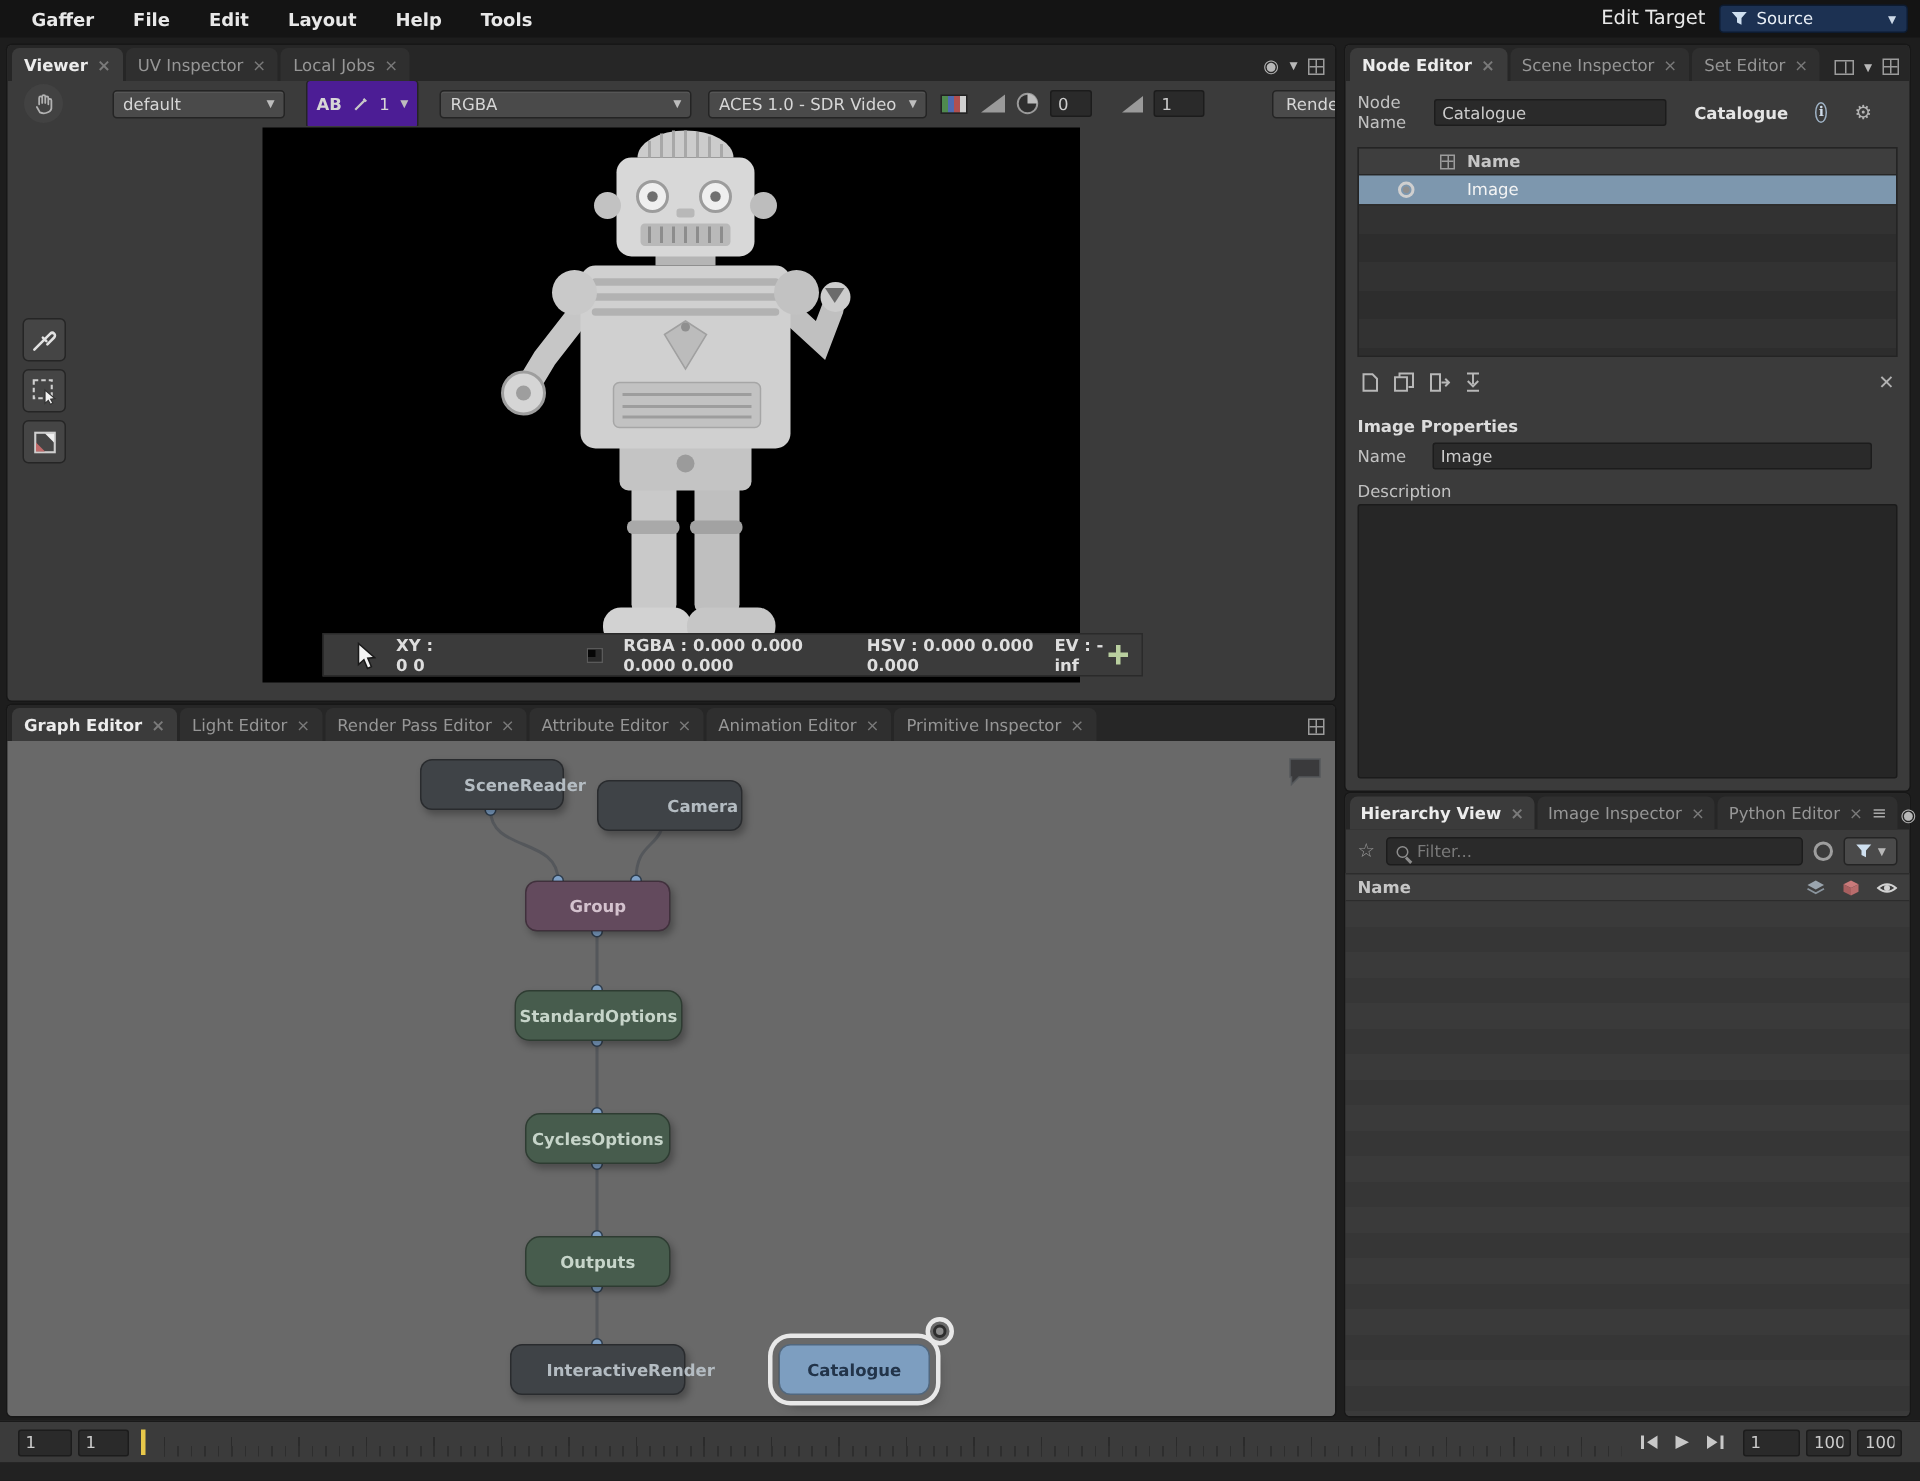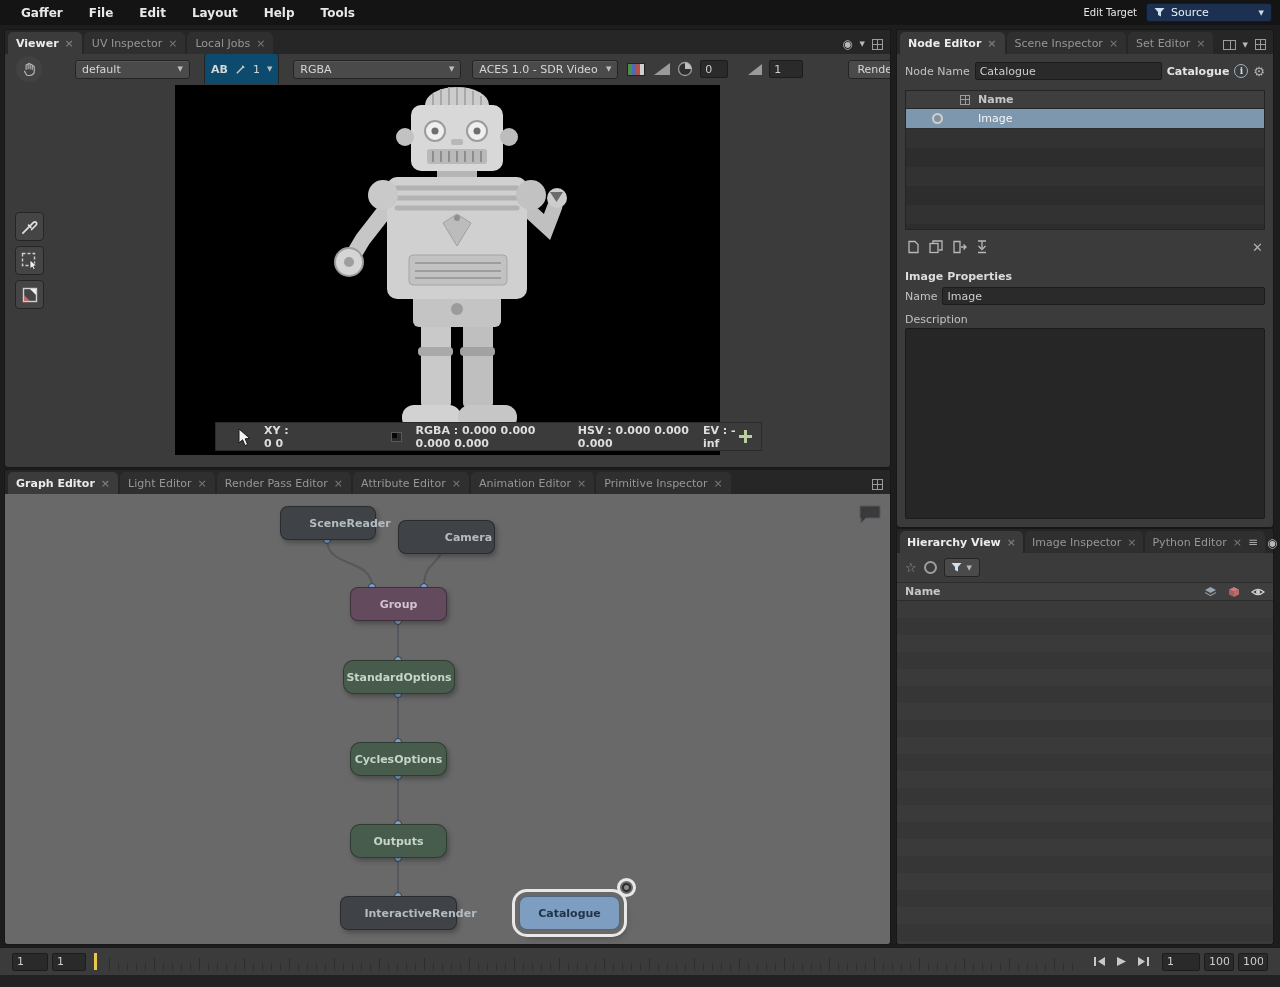--- a/index.html
+++ b/index.html
@@ -3,21 +3,21 @@
 <meta charset="utf-8">
 <style>
   *{margin:0;padding:0;box-sizing:border-box;}
   html,body{width:1280px;height:987px;overflow:hidden;}
   body{position:relative;background:#1d1d1d;font-family:"DejaVu Sans","Liberation Sans",sans-serif;font-size:11px;color:#c8c8c8;-webkit-user-select:none;user-select:none;}
 
   
   .menubar{position:absolute;left:0;top:0;width:1280px;height:25px;background:#141414;display:flex;align-items:center;padding:0 8px;z-index:9;}
   .menu-item{color:#e8e8e8;font-size:12px;font-weight:bold;padding:0 13px;cursor:default;}
   .menubar-right{margin-left:auto;display:flex;align-items:center;gap:9px;}
-  .edit-target-label{color:#e8e8e8;font-size:10px;}
+  .edit-target-label{color:#e8e8e8;font-size:13px;}
   .source-btn{width:126px;height:19px;background:#1c3152;border:1px solid #0d1b30;border-radius:3px;display:flex;align-items:center;gap:6px;padding:0 7px;color:#e9eff6;}
   .source-btn .arrow{margin-left:auto;font-size:7px;color:#cdd9e8;}
 
   
   .panel{position:absolute;background:#3b3b3b;border-radius:3px;display:flex;flex-direction:column;box-shadow:0 0 0 1px #171717;}
   .tabbar{height:24px;background:#262626;display:flex;align-items:flex-end;gap:2px;padding:2px 4px 0 3px;border-radius:3px 3px 0 0;flex:none;}
   .tab{height:22px;display:flex;align-items:center;gap:6px;padding:0 8px;background:#2f2f2f;color:#969696;border-radius:5px 5px 0 0;white-space:nowrap;cursor:default;}
   .tab.active{background:#3b3b3b;color:#ececec;font-weight:bold;}
   .tab .x{color:#7a7a7a;font-size:11px;line-height:1;}
   .tabbar-right{margin-left:auto;display:flex;align-items:center;gap:7px;padding:0 3px 4px 0;color:#b4b4b4;}
@@ -28,21 +28,21 @@
   .menu-glyph{font-size:12px;color:#a8a8a8;line-height:1;}
 
   .select{height:19px;background:#4a4a4a;border:1px solid #242424;border-radius:3px;display:flex;align-items:center;gap:6px;padding:0 6px;color:#d6d6d6;box-shadow:inset 0 1px 0 rgba(255,255,255,.07);}
   .select .arrow{margin-left:auto;font-size:7px;color:#bdbdbd;}
   .tfield{height:18px;background:#2a2a2a;border:1px solid #1c1c1c;border-radius:2px;color:#cccccc;font-size:11px;padding:0 4px;font-family:inherit;outline:none;}
   .btn{height:19px;background:#4a4a4a;border:1px solid #242424;border-radius:3px;color:#d6d6d6;display:flex;align-items:center;justify-content:center;padding:0 8px;}
 
   
   .viewer-toolbar{position:relative;height:30px;display:flex;align-items:center;gap:0;padding-left:70px;overflow:hidden;flex:none;}
   .hand-btn{position:absolute;left:11px;top:2px;width:26px;height:26px;border-radius:13px;background:#424242;display:flex;align-items:center;justify-content:center;}
-  .ab-group{display:flex;align-items:center;gap:7px;height:33px;background:#0c4a6e;border:1px solid #242424;border-radius:3px;padding:12px 6px;color:#d6d6d6;}
+  .ab-group{display:flex;align-items:center;gap:7px;height:33px;background:#4c1d95;border:1px solid #242424;border-radius:3px;padding:12px 6px;color:#d6d6d6;}
   .colorbars-icon{width:18px;height:13px;border:1px solid #222;background:linear-gradient(to right,#4f8a4f 0 25%,#4f6ab0 25% 50%,#b05050 50% 75%,#cfcfcf 75%);}
   .viewport{position:absolute;left:170px;top:55px;width:545px;height:370px;background:#000;overflow:hidden;}
   .vstatus{position:absolute;left:210px;top:392px;width:547px;height:29px;background:#3b3b3b;border:1px solid #2a2a2a;display:flex;align-items:center;font-weight:bold;color:#dedede;z-index:3;padding:0 12px;}
   .swatch{width:13px;height:10px;background:#060606;border:1px solid #5a5a5a;box-shadow:inset -4px -3px 0 #2a2a2a;}
   .plus-icon{position:relative;width:13px;height:13px;}
   .plus-icon::before,.plus-icon::after{content:"";position:absolute;background:#b9cf9f;}
   .plus-icon::before{left:5px;top:0;width:3px;height:13px;}
   .plus-icon::after{left:0;top:5px;width:13px;height:3px;}
   .tool-col{position:absolute;left:10px;top:182px;display:flex;flex-direction:column;gap:5px;z-index:2;}
   .tool{width:29px;height:29px;background:#454545;border:1px solid #252525;border-radius:4px;display:flex;align-items:center;justify-content:center;}
@@ -54,21 +54,21 @@
   .node{position:absolute;height:34px;border-radius:8px;display:flex;align-items:center;justify-content:center;font-size:11px;font-weight:bold;border:1px solid rgba(0,0,0,.35);box-shadow:2px 3px 5px rgba(0,0,0,.28);cursor:default;}
   .node.ntype-default{background:#3f4347;color:#b4bcc2;padding-left:44px;}
   .node.ntype-green{background:#475c4d;color:#c6d4c9;border-radius:10px;}
   .node.ntype-maroon{background:#634a5d;color:#d4c2ce;}
   .node.ntype-catalogue{background:#7d9ec0;color:#22344a;box-shadow:0 0 0 4px #696969,0 0 0 7px #e8e8e8,4px 6px 9px rgba(0,0,0,.4);}
   .cat-handle{position:absolute;left:612px;top:384px;width:19px;height:19px;border-radius:50%;background:#696969;border:3px solid #e8e8e8;display:flex;align-items:center;justify-content:center;}
   .cat-handle i{display:block;width:9px;height:9px;border-radius:50%;border:2px solid #2e2e2e;background:#8c8c8c;}
   .bubble-icon{position:absolute;left:853px;top:10px;}
 
   
-  .ne-row{display:flex;align-items:center;gap:5px;padding:8px 8px 2px 8px;}
+  .ne-row{display:flex;align-items:center;gap:18px;padding:8px 25px 2px 8px;}
   .ne-label{color:#c2c2c2;}
   .subtabs{display:flex;gap:3px;padding:8px 8px 0 8px;border-bottom:1px solid #303030;}
   .subtab{padding:3px 10px 4px;color:#9a9a9a;border-radius:4px 4px 0 0;}
   .subtab.active{background:#474747;color:#ececec;font-weight:bold;}
   .ne-table{margin:8px;border:1px solid #242424;background:#2d2d2d;height:140px;position:relative;overflow:hidden;}
   .ne-thead{height:18px;background:#3e3e3e;display:flex;align-items:center;border-bottom:1px solid #262626;font-weight:bold;color:#c6c6c6;}
   .ne-col1{width:72px;display:flex;justify-content:flex-end;padding-right:8px;}
   .ne-rowsel{height:19px;background:#7d97ae;color:#f4f4f4;display:flex;align-items:center;}
   .ne-stripes{position:absolute;left:0;right:0;top:38px;bottom:0;background:repeating-linear-gradient(to bottom,#323232 0 19px,#2d2d2d 19px 38px);}
   .donut{width:11px;height:11px;border-radius:50%;border:2px solid #cfcfcf;background:radial-gradient(circle,#8f8f8f 0 2px,transparent 2.5px);}
@@ -438,20 +438,24 @@
         <span class="menu-glyph">≡</span>
       </span>
     <span class="tabbar-right">
       <span class="target-glyph">◉</span>
 
     </span>
   </div>
 
   <div class="hv-filter">
     <span class="star-icon">☆</span>
+    <div class="hv-search">
+      <span class="search-icon"></span>
+      <input placeholder="Filter..." style="">
+    </div>
     <span class="ring-icon"></span>
     <div class="funnel-btn">
       <svg width="11" height="11" viewBox="0 0 11 11">
           <path d="M0.5 1 H10.5 L7 5 V9.5 L4 8 V5 Z" fill="#cfe0f0"></path>
         </svg>
       <span class="tiny-arrow">▼</span>
     </div>
   </div>
 
   <div class="hv-header">

